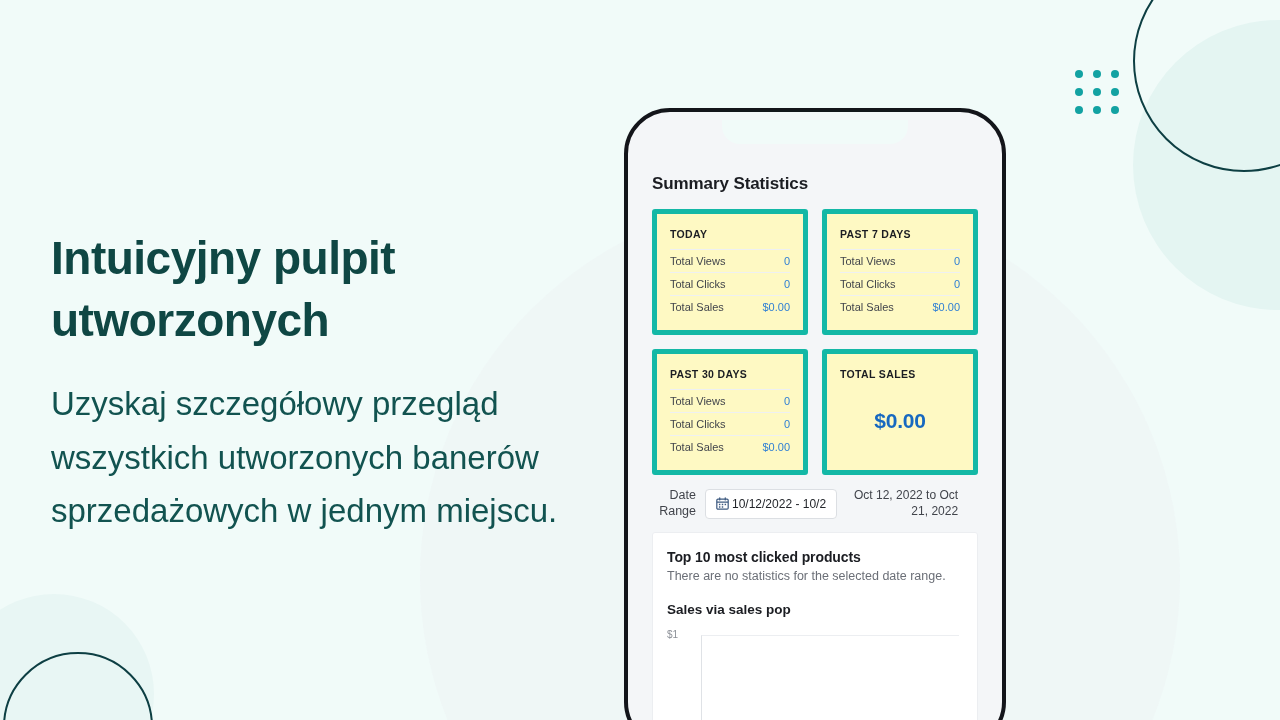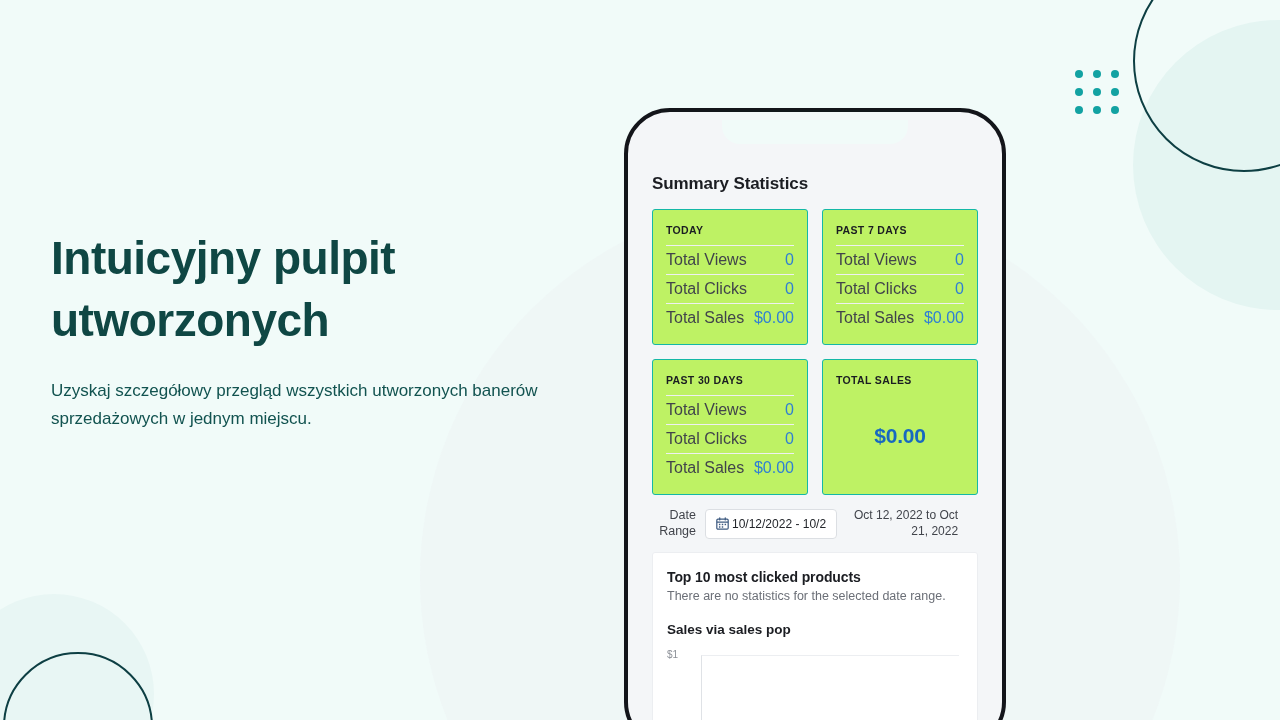--- a/index.html
+++ b/index.html
@@ -105,21 +105,21 @@
   }
   .headline {
     font-size: 46px;
     line-height: 1.34;
     font-weight: 700;
     letter-spacing: -0.5px;
     color: #0f4744;
   }
   .subcopy {
     margin-top: 26px;
-    font-size: 17px;
+    font-size: 33px;
     line-height: 1.62;
     font-weight: 400;
     color: #125350;
   }
 
   
   .phone {
     position: absolute;
     left: 624px;
     top: 108px;
@@ -164,38 +164,38 @@
     margin-bottom: 15px;
   }
 
   
   .stat-grid {
     display: grid;
     grid-template-columns: 1fr 1fr;
     gap: 14px;
   }
   .stat-card {
-    background: #bef264;
-    border: 1px solid #14b8a6;
+    background: #fef9c3;
+    border: 5px solid #14b8a6;
     border-radius: 3px;
     padding: 14px 13px 12px;
     min-height: 104px;
   }
   .stat-card-title {
     font-size: 10.5px;
     font-weight: 700;
     color: #1b1d22;
     letter-spacing: .35px;
     margin-bottom: 9px;
   }
   .stat-row {
     display: flex;
     justify-content: space-between;
     align-items: center;
-    font-size: 16px;
+    font-size: 11px;
     color: #41444b;
     padding: 5px 0;
     border-top: 1px solid #eef0f2;
   }
   .stat-row:first-of-type { border-top: none; padding-top: 2px; }
   .stat-row .val { color: #2f7fd4; }
 
   .stat-card.total {
     display: flex;
     flex-direction: column;

